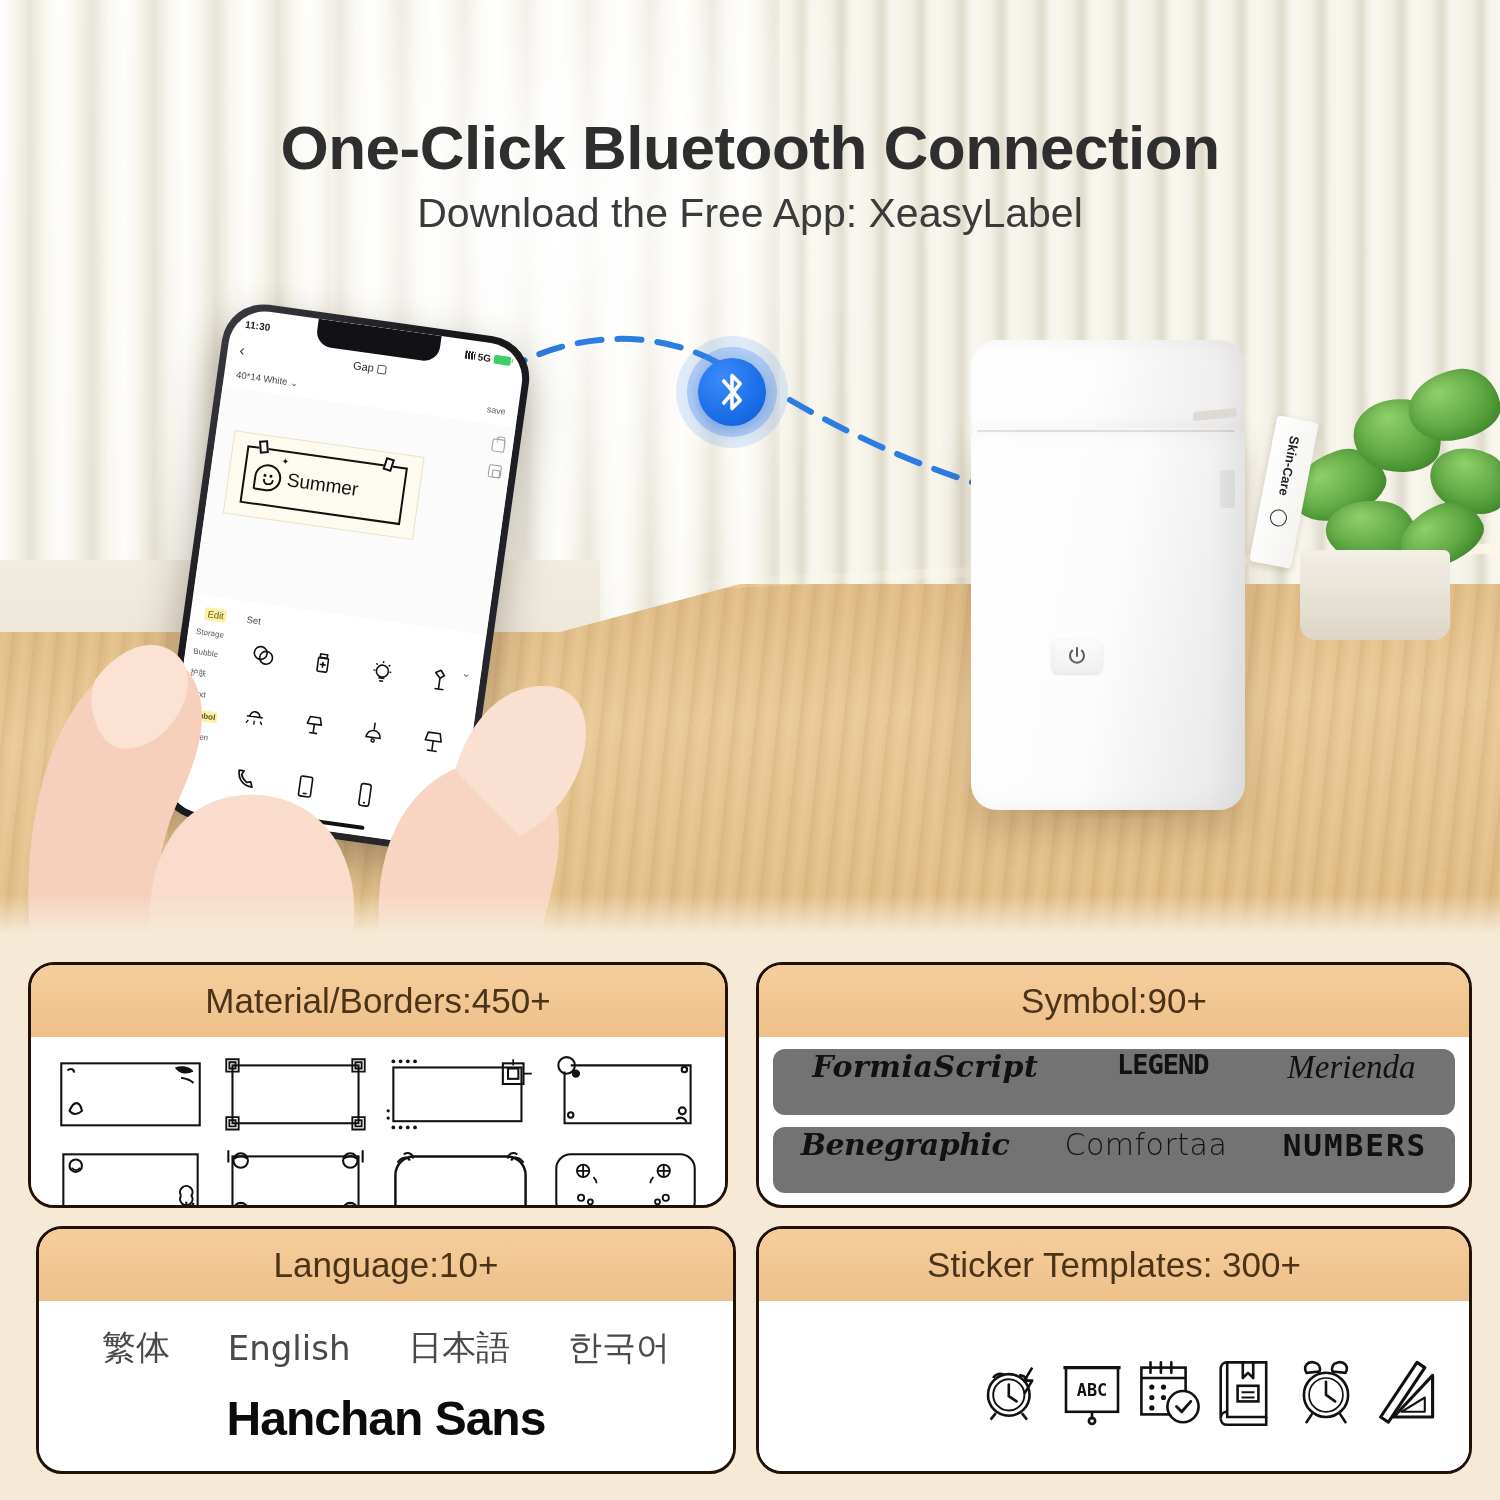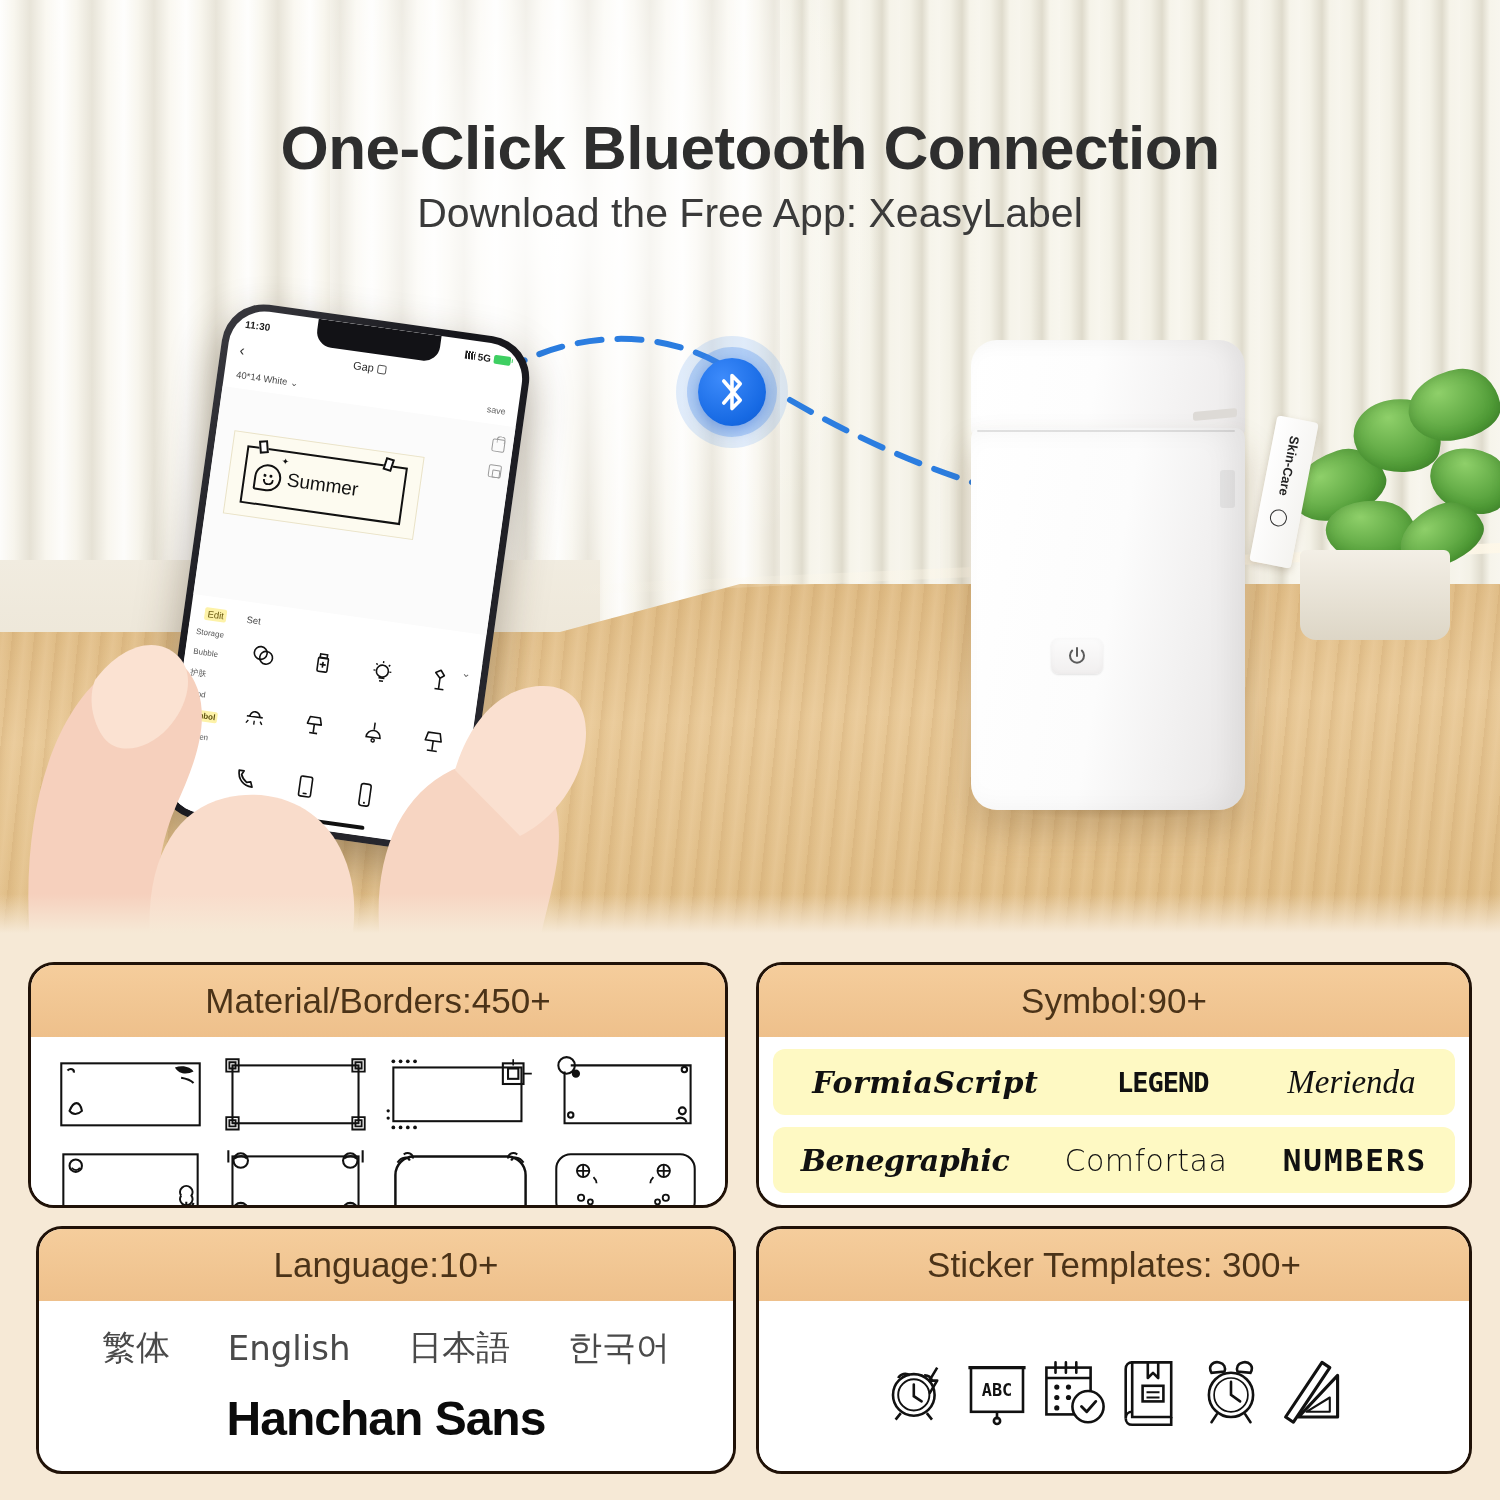--- a/index.html
+++ b/index.html
@@ -245,22 +245,22 @@
   #card-sticker  { left:756px; top:286px; width:716px; height:248px; }
 
   .frames-grid {
     display:grid; grid-template-columns:repeat(4,1fr); grid-template-rows:1fr 1fr;
     gap:8px 10px; padding:16px 22px; height:170px;
   }
   .frame-cell { display:flex; align-items:center; justify-content:center; }
   .frame-svg { width:100%; height:100%; }
 
   .font-row {
-    margin:12px 14px 0 14px; height:66px; background:#fef9c3; border-radius:12px;
-    display:flex; align-items:center; justify-content:space-around;
+    margin:12px 14px 0 14px; height:66px; background:#737373; border-radius:12px;
+    display:flex; align-items:flex-start; justify-content:space-around;
   }
   .font-sample { font-size:30px; color:#111; white-space:nowrap; }
   .f-formia { font-family:"DejaVu Serif",serif; font-style:italic; font-weight:bold; letter-spacing:.5px; }
   .f-legend { font-family:"DejaVu Sans Mono",monospace; font-weight:bold; letter-spacing:-1px; font-size:27px; }
   .f-merienda { font-family:"Liberation Serif",serif; font-style:italic; font-size:33px; }
   .f-benegraphic { font-family:"DejaVu Serif",serif; font-weight:bold; font-style:italic; letter-spacing:-.5px; }
   .f-comfortaa { font-family:"DejaVu Sans",sans-serif; font-weight:300; letter-spacing:.5px; }
   .f-numbers { font-family:"DejaVu Sans Mono",monospace; font-weight:bold; letter-spacing:2px; font-size:31px; }
 
   .lang-row1 {
@@ -269,21 +269,21 @@
   }
   .lang-item { font-size:34px; color:#4a4a4a; font-family:"DejaVu Sans",sans-serif; }
   .lang-row2 {
     display:flex; align-items:center; justify-content:space-around;
     padding:4px 28px 0 28px; height:78px;
   }
   .l-kings { font-size:46px; font-family:"DejaVu Serif",serif; font-weight:bold; font-style:italic; color:#0b0b0b; letter-spacing:-2px; }
   .l-hanchan { font-size:48px; font-family:"Liberation Sans",sans-serif; font-weight:bold; color:#0b0b0b; letter-spacing:-1px; }
 
   .sticker-row {
-    display:flex; align-items:center; justify-content:center;
+    display:flex; align-items:center; justify-content:flex-end;
     padding:16px 26px 8px 26px; height:172px;
   }
   .st-ico { width:78px; height:78px; }
 </style>
 </head>
 <body>
 
 <div class="hero">
   <div class="curtain"></div>
   <div class="curtain-right"></div>

